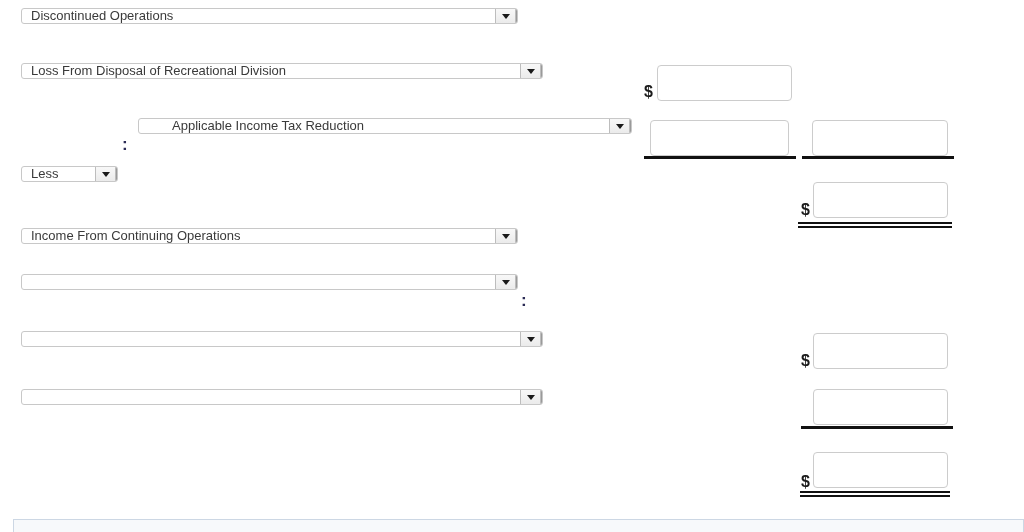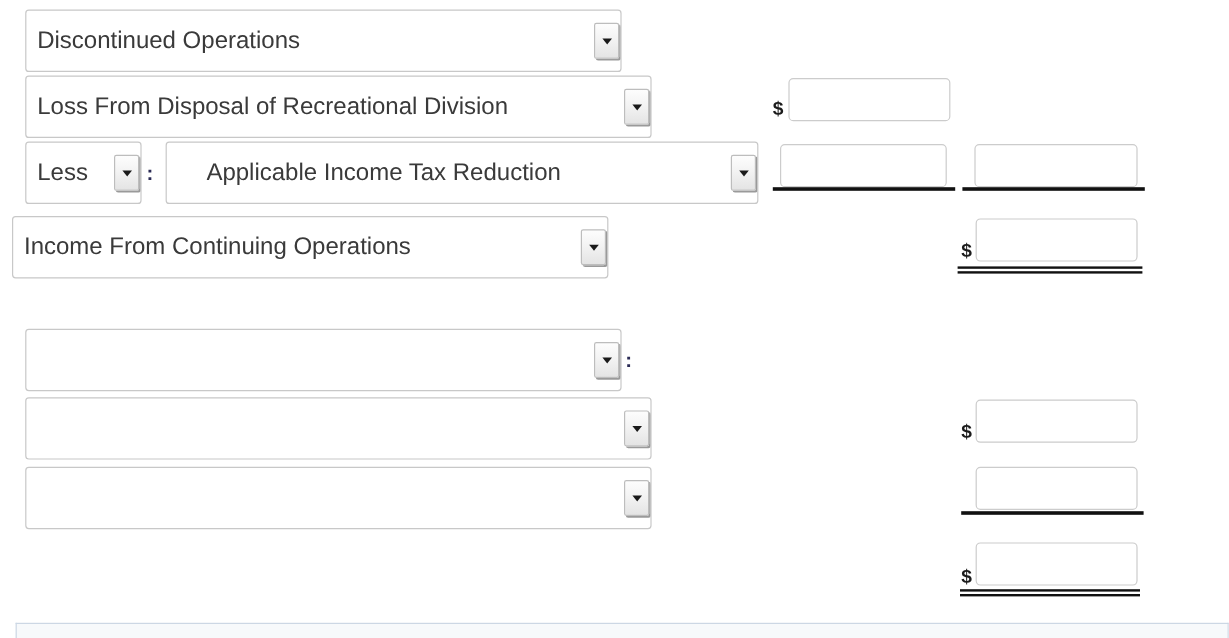--- a/index.html
+++ b/index.html
@@ -28,30 +28,30 @@
     position: absolute;
     left: 0;
     width: 1024px;
     height: 40px;
   }
 
   
   .sel {
     position: absolute;
     top: 0;
-    height: 52px;
+    height: 16px;
     box-sizing: border-box;
     background: #ffffff;
     border: 1px solid #c8c8c8;
     border-radius: 3px;
     box-shadow: 0 0 0 0 rgba(0,0,0,0);
     display: flex;
     align-items: center;
     padding: 0 0 0 9px;
-    font-size: 20px;
+    font-size: 13px;
     color: #3a3a3a;
     white-space: nowrap;
     overflow: hidden;
     cursor: default;
   }
   .sel .sel-label {
     flex: 1 1 auto;
     overflow: hidden;
     text-overflow: clip;
     line-height: 32px;
@@ -154,37 +154,37 @@
   <div class="row" style="top:63px;text-decoration:underline;">
     <div class="sel" style="left:21px; width:522px;">
       <span class="sel-label">Loss From Disposal of Recreational Division</span>
       <span class="arrow-btn"></span>
     </div>
     <span class="dollar" style="left:644px; top:21px;">$</span>
     <input class="txt" style="left: 657px; top: 2px; width: 135px;" type="text" placeholder="">
   </div>
 
   <div class="row" style="top:118px;">
-    <div class="sel" style="left:21px; width:97px;">
+    <div class="sel" style="left:21px; width:97px;margin-top:48px;">
       <span class="sel-label">Less</span>
       <span class="arrow-btn"></span>
     </div>
     <span class="colon" style="left:122px; top:18px;">:</span>
     <div class="sel" style="left:138px; width:494px;padding-left:33px;">
       <span class="sel-label">Applicable Income Tax Reduction</span>
       <span class="arrow-btn"></span>
     </div>
     <input class="txt" style="left: 650px; top: 2px; width: 139px;" type="text" placeholder="">
     <div class="rule-single" style="left:644px; top:38px; width:152px;"></div>
     <input class="txt" style="left: 812px; top: 2px; width: 136px;" type="text" placeholder="">
     <div class="rule-single" style="left:802px; top:38px; width:152px;"></div>
   </div>
 
   <div class="row" style="top:180px;">
-    <div class="sel" style="left:10px; width:497px;">
+    <div class="sel" style="left:21px; width:497px;margin-top:48px;">
       <span class="sel-label">Income From Continuing Operations</span>
       <span class="arrow-btn"></span>
     </div>
     <span class="dollar" style="left:801px; top:22px;">$</span>
     <input class="txt" style="left: 813px; top: 2px; width: 135px;" type="text" placeholder="">
     <div class="rule-double" style="left:798px; top:42px; width:154px;"></div>
   </div>
 
   <div class="row" style="top:274px;">
     <div class="sel" style="left:21px; width:497px;">

